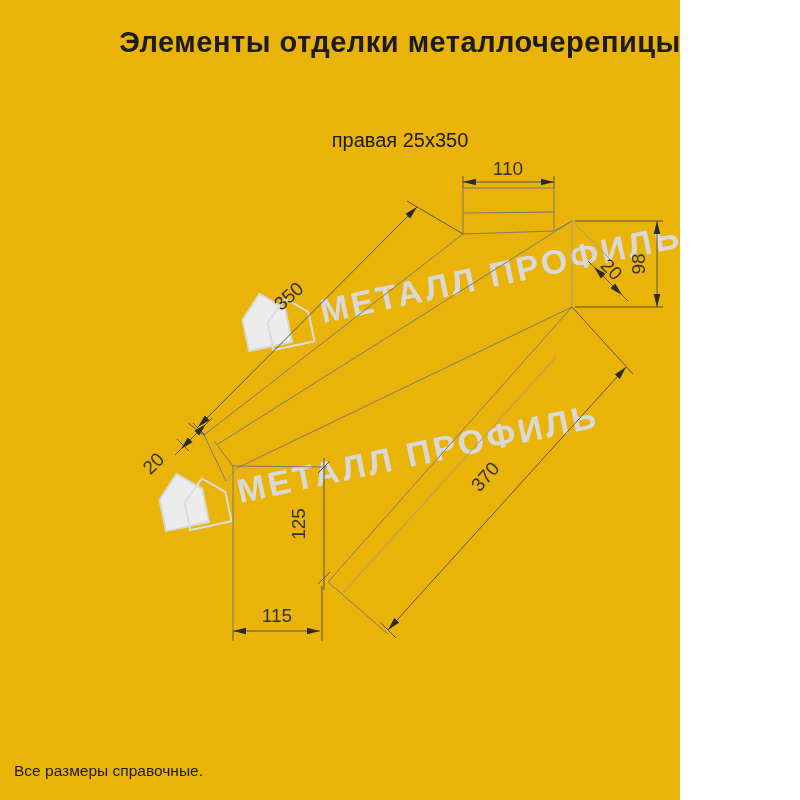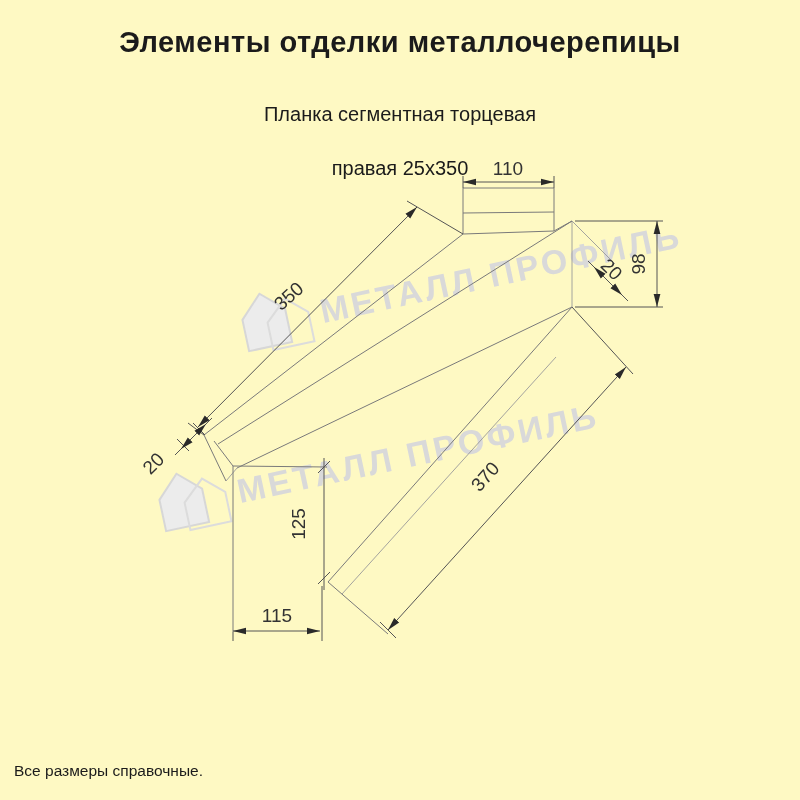--- a/index.html
+++ b/index.html
@@ -1,41 +1,40 @@
 <!DOCTYPE html>
 <html><head>
 <meta charset="utf-8">
 <style>
   html,body{margin:0;padding:0;background:#ffffff;}
-  .page{position:relative;width:800px;height:800px;background:#fef9c3;overflow:hidden;
+  .page{position:relative;width:680px;height:800px;background:#eab308;overflow:hidden;
         font-family:"Liberation Sans", sans-serif;}
   .title{position:absolute;top:26px;left:0;width:800px;text-align:center;
          font-size:29px;font-weight:bold;color:#1b1b1b;letter-spacing:0.5px;}
   .subtitle{position:absolute;left:0;width:800px;text-align:center;
             font-size:20px;color:#1b1b1b;}
   .subtitle.line1{top:103px;}
-  .subtitle.line2{top:129px;margin-top:28px;}
+  .subtitle.line2{top:129px;}
   .notes{position:absolute;left:14px;bottom:18px;font-size:15.5px;color:#1b1b1b;line-height:23px;margin-top:20px;}
   svg{position:absolute;top:0;left:0;}
   .geo{stroke:#7a7a7a;stroke-width:1;fill:none;}
   .geo-light{stroke:#9a9a9a;stroke-width:0.9;fill:none;}
   .dim{stroke:#555555;stroke-width:1;fill:none;}
   .dim-text{font-family:"Liberation Sans", sans-serif;font-size:19px;fill:#333333;}
   .wm-text{font-family:"Liberation Sans", sans-serif;font-size:34px;font-weight:bold;
            fill:#d9d9d9;letter-spacing:3px;}
   .wm-shape{stroke:#d7d7d7;stroke-width:2;fill:#ececec;}
   .wm-shape2{stroke:#dcdcdc;stroke-width:2;fill:none;}
 </style>
 </head>
 <body>
 
 <div class="page">
 
   <div class="title">Элементы отделки металлочерепицы</div>
-  <div class="subtitle line1">Планка сегментная торцевая</div>
   <div class="subtitle line2">правая 25х350</div>
 
   <svg width="800" height="800" viewBox="0 0 800 800">
     <defs>
       <marker id="arr" viewBox="0 0 12 8" refX="12" refY="4" markerWidth="13" markerHeight="9" markerUnits="userSpaceOnUse" orient="auto-start-reverse">
         <path d="M12,4 L0,0.9 L0,7.1 Z" fill="#2a2a2a"></path>
       </marker>
     </defs>
 
     <g>

